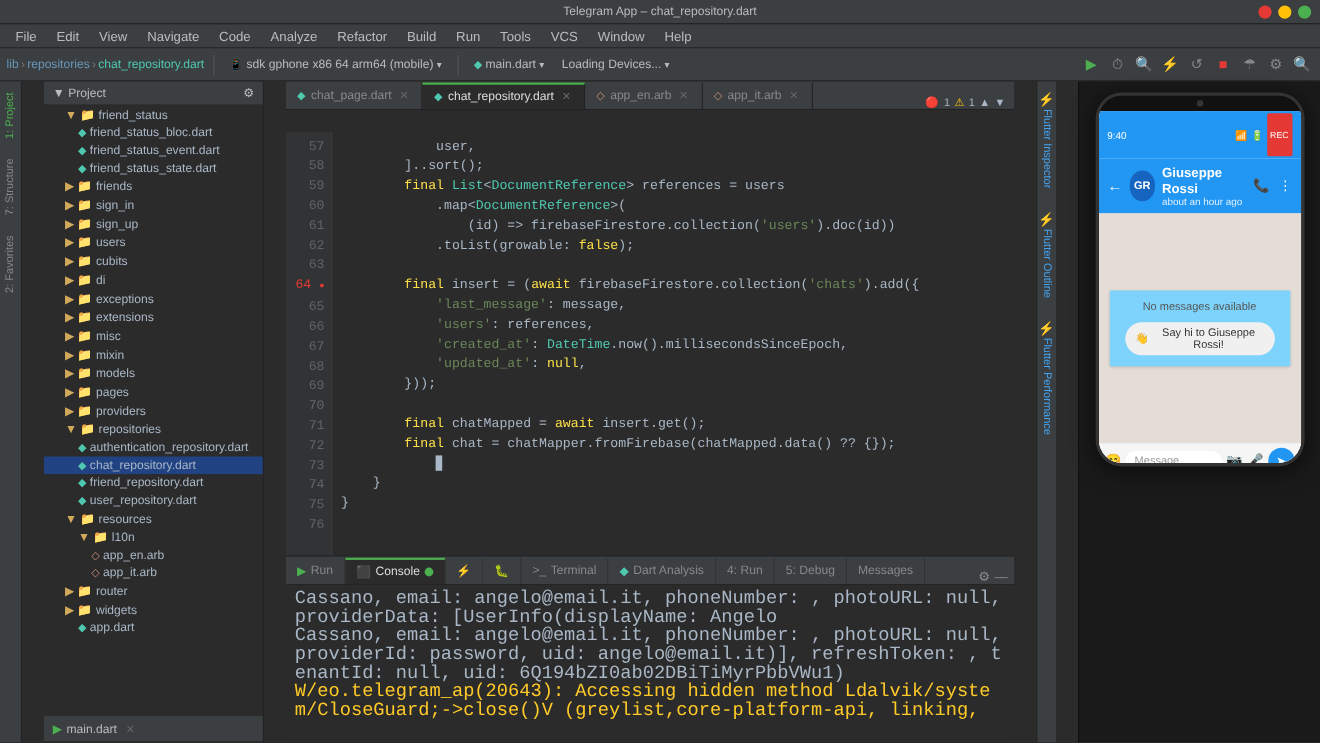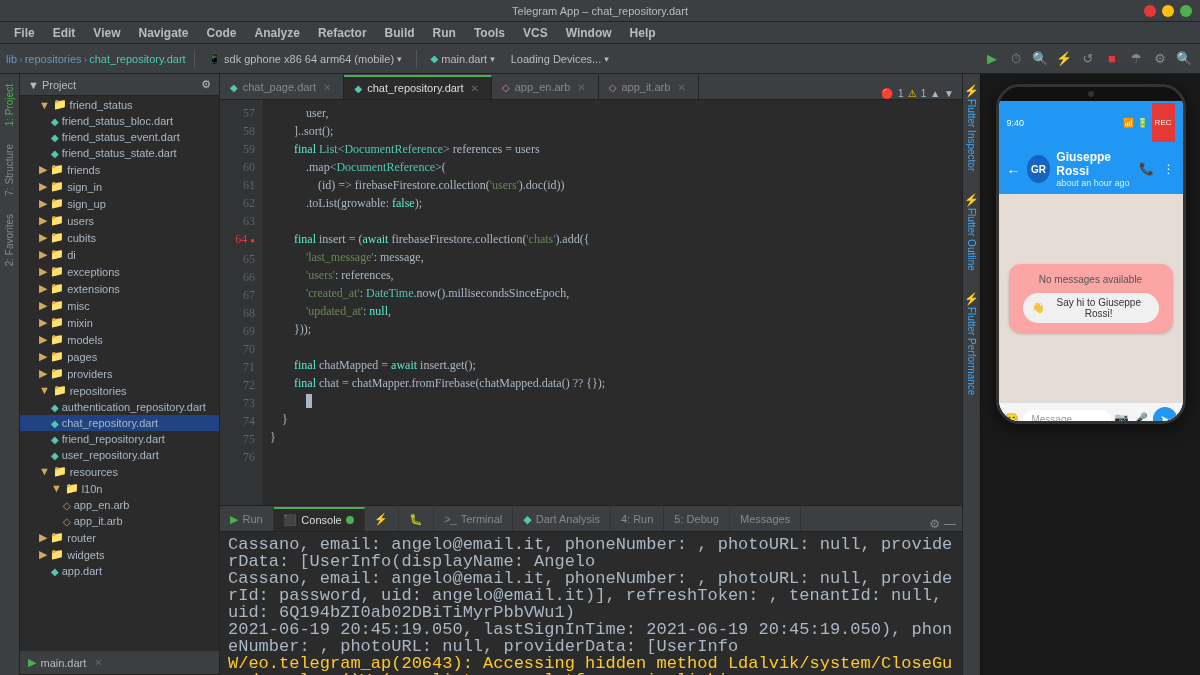--- a/index.html
+++ b/index.html
@@ -46,21 +46,20 @@
       padding: 0 6px;
       gap: 2px;
       border-bottom: 1px solid #222;
       font-size: 12px;
       color: #bbb;
     }
     .menu-item {
       padding: 2px 8px;
       cursor: pointer;
       border-radius: 3px;
-      font-weight: bold;
     }
 
     
     #toolbar {
       background: #3c3f41;
       height: 30px;
       display: flex;
       align-items: center;
       padding: 0 6px;
       gap: 4px;
@@ -99,20 +98,21 @@
       font-size: 13px;
     }
     .run-btn.green { color: #4caf50; }
     .run-btn.red { color: #e53935; }
     .run-btn.gray { color: #888; }
 
     
     #main-layout {
       display: flex;
       height: calc(675px - 22px - 22px - 30px);
+      gap: 20px;
     }
 
     
     #side-tabs-left {
       width: 20px;
       background: #3c3f41;
       border-right: 1px solid #222;
       display: flex;
       flex-direction: column;
       align-items: center;
@@ -208,22 +208,23 @@
       cursor: pointer;
       padding: 0 2px;
     }
 
     
     #code-editor {
       flex: 1;
       display: flex;
       overflow: hidden;
       background: #2b2b2b;
-      font-family: Liberation Serif, serif;
+      font-family: Liberation Mono, monospace;
       font-size: 12px;
+      margin-top: 20px;
     }
     #line-numbers {
       width: 42px;
       background: #313335;
       color: #606366;
       text-align: right;
       padding: 4px 6px 4px 0;
       line-height: 18px;
       overflow: hidden;
       user-select: none;
@@ -231,21 +232,21 @@
     }
     #code-content {
       flex: 1;
       padding: 4px 8px;
       overflow: auto;
       line-height: 18px;
       white-space: pre;
     }
 
     
-    .kw { color: #5eead4; }
+    .kw { color: #fde047; }
     .str { color: #6a8759; }
     .tp { color: #4ec9b0; }
     .var { color: #a9b7c6; }
 
     
     .error-indicator {
       display: flex;
       align-items: center;
       gap: 4px;
       font-size: 10px;
@@ -379,22 +380,22 @@
     #phone-chat-body {
       flex: 1;
       background: #e5ddd5;
       display: flex;
       flex-direction: column;
       align-items: center;
       justify-content: center;
       padding: 10px;
     }
     .no-messages-bubble {
-      background: #fca5a5;
-      border-radius: 12px;
+      background: #7dd3fc;
+      border-radius: 0;
       padding: 10px 14px;
       text-align: center;
       font-size: 10px;
       color: #555;
       box-shadow: 0 1px 3px rgba(0,0,0,0.2);
     }
     .say-hi-btn {
       margin-top: 8px;
       background: #f0f0f0;
       border-radius: 16px;
@@ -798,21 +799,20 @@
           <span>Messages</span>
         </div>
         <div style="margin-left:auto; display:flex; align-items:center; padding-right:6px;">
           <span style="font-size:12px; color:#888;">⚙</span>
           <span style="font-size:12px; color:#888; margin-left:4px;">—</span>
         </div>
       </div>
       <div id="console-content">
         <div class="console-line">Cassano, email: angelo@email.it, phoneNumber: , photoURL: null, providerData: [UserInfo(displayName: Angelo</div>
         <div class="console-line">Cassano, email: angelo@email.it, phoneNumber: , photoURL: null, providerId: password, uid: angelo@email.it)], refreshToken: , tenantId: null, uid: 6Q194bZI0ab02DBiTiMyrPbbVWu1)</div>
-        <div class="console-line">2021-06-19 20:45:19.050, lastSignInTime: 2021-06-19 20:45:19.050), phoneNumber: , photoURL: null, providerData: [UserInfo</div>
         <div class="console-line console-warn">W/eo.telegram_ap(20643): Accessing hidden method Ldalvik/system/CloseGuard;-&gt;close()V (greylist,core-platform-api, linking,</div>
 
       </div>
     </div>
   </div>
 
   <div id="right-panel">
     <div class="right-tab">
       <span class="flutter-icon">⚡</span>
       <span style="writing-mode:vertical-rl; font-size:10px; color:#42a5f5;">Flutter Inspector</span>

